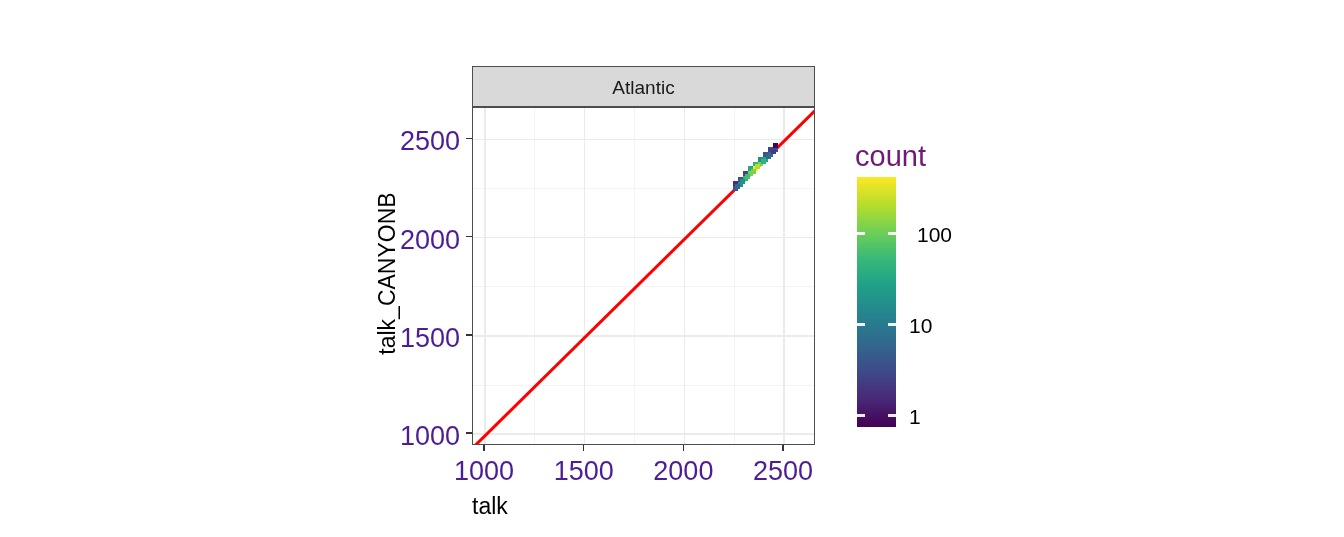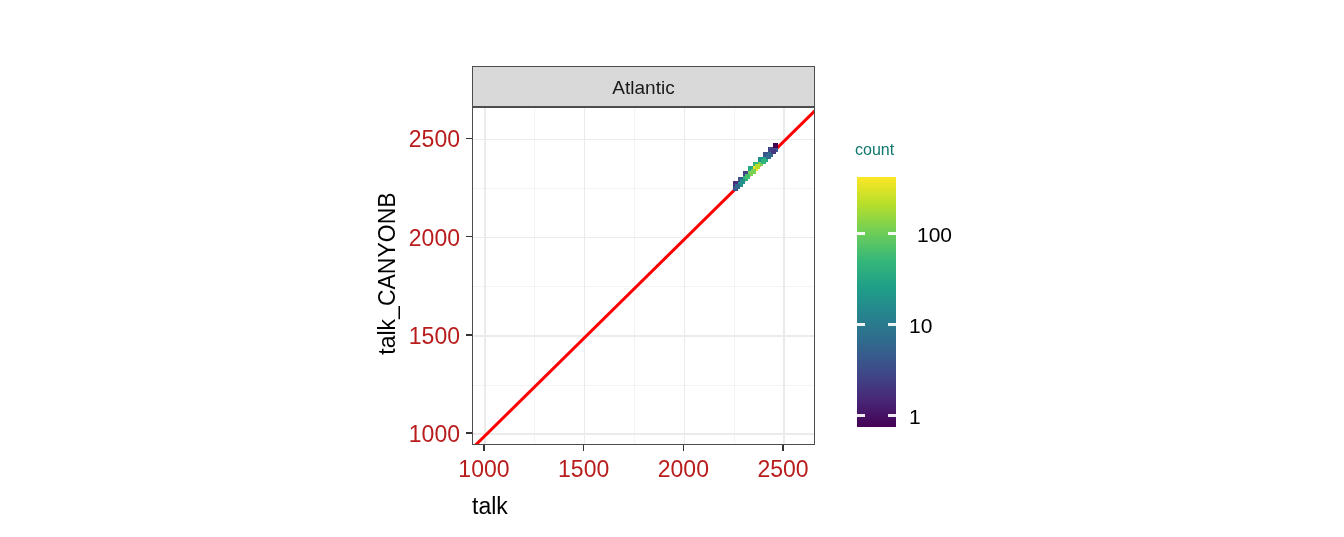--- a/index.html
+++ b/index.html
@@ -97,22 +97,22 @@
   
   .axis-tick {
     position: absolute;
     background: #333333;
   }
   .axis-tick.y { width: 6px; height: 1.6px; }
   .axis-tick.x { height: 6px; width: 1.6px; }
 
   .tick-label {
     position: absolute;
-    font-size: 23px;
-    color: #b91c1c;
+    font-size: 27px;
+    color: #4c1d95;
     white-space: nowrap;
     line-height: 1;
   }
   .tick-label.y { text-align: right; }
   .tick-label.x { text-align: center; }
 
   .axis-title {
     position: absolute;
     font-size: 23px;
     color: #000000;
@@ -122,22 +122,22 @@
   .axis-title.y {
     transform-origin: 50% 50%;
     transform: rotate(-90deg);
   }
 
   
   .legend-title {
     position: absolute;
     left: 855px;
     top: 142px;
-    font-size: 16px;
-    color: #0f766e;
+    font-size: 29px;
+    color: #701a75;
     white-space: nowrap;
     line-height: 1;
   }
   .legend-bar {
     position: absolute;
     left: 857px;
     top: 177px;
     width: 39px;
     height: 250px;
   }

